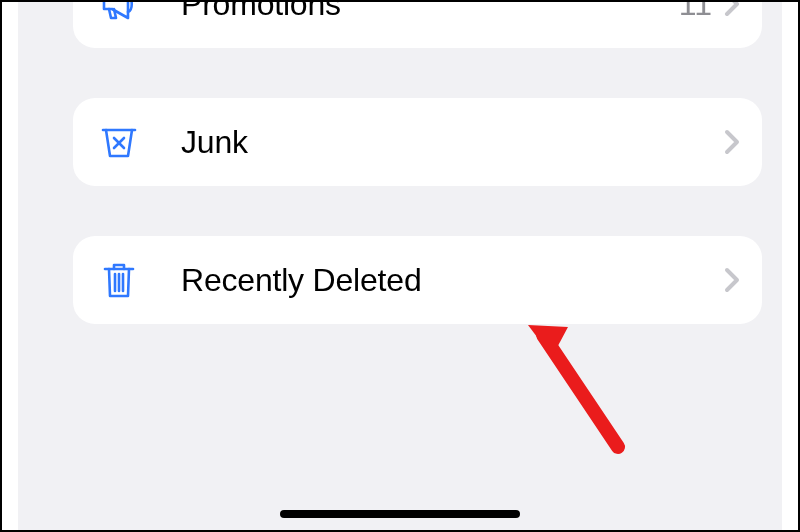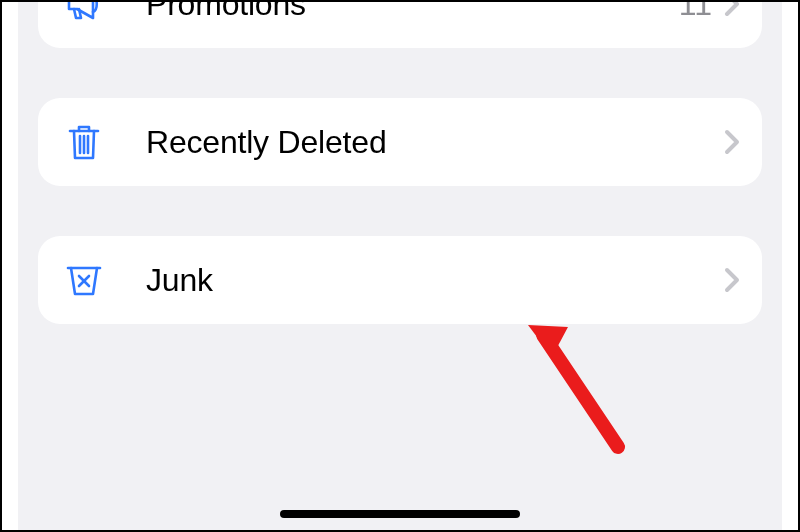--- a/index.html
+++ b/index.html
@@ -17,20 +17,21 @@
       border: 2px solid #000;
     }
     .inner {
       position: absolute;
       left: 18px;
       right: 18px;
       top: 0;
       bottom: 0;
       background: #f1f1f4;
       overflow: hidden;
+      padding-left: 35px;
     }
     .card {
       background: #fff;
       border-radius: 22px;
       margin: 0 20px 50px 20px;
       overflow: hidden;
     }
     .card.first {
       margin-top: -40px; 
       border-top-left-radius: 0;
@@ -110,49 +111,49 @@
           <polyline points="3,3 13,13 3,23"></polyline>
         </svg>
       </span>
     </div>
   </div>
 
   <div class="card">
     <div class="row">
       <span class="icon-slot">
         <svg width="44" height="44" viewBox="0 0 44 44" fill="none" stroke="currentColor" stroke-width="2.6" stroke-linecap="round" stroke-linejoin="round">
-          <path d="M8 11 L36 11"></path>
-          <path d="M17 11 L17 7 L27 7 L27 11"></path>
-          <path d="M12 11 L13 38 L31 38 L32 11"></path>
-          <line x1="18" y1="16" x2="18" y2="33"></line>
-          <line x1="22" y1="16" x2="22" y2="33"></line>
-          <line x1="26" y1="16" x2="26" y2="33"></line>
+
+          <path d="M6 10 L38 10"></path>
+          <path d="M9 10 L13 36 L31 36 L35 10"></path>
+          <line x1="17" y1="18" x2="27" y2="28"></line>
+          <line x1="27" y1="18" x2="17" y2="28"></line>
         </svg>
       </span>
-      <span class="label">Recently Deleted</span>
+      <span class="label">Junk</span>
       <span class="chevron">
         <svg width="16" height="26" viewBox="0 0 16 26" fill="none" stroke="currentColor" stroke-width="4" stroke-linecap="round" stroke-linejoin="round">
           <polyline points="3,3 13,13 3,23"></polyline>
         </svg>
       </span>
     </div>
   </div>
 
   <div class="card">
     <div class="row">
       <span class="icon-slot">
         <svg width="44" height="44" viewBox="0 0 44 44" fill="none" stroke="currentColor" stroke-width="2.6" stroke-linecap="round" stroke-linejoin="round">
-
-          <path d="M6 10 L38 10"></path>
-          <path d="M9 10 L13 36 L31 36 L35 10"></path>
-          <line x1="17" y1="18" x2="27" y2="28"></line>
-          <line x1="27" y1="18" x2="17" y2="28"></line>
+          <path d="M8 11 L36 11"></path>
+          <path d="M17 11 L17 7 L27 7 L27 11"></path>
+          <path d="M12 11 L13 38 L31 38 L32 11"></path>
+          <line x1="18" y1="16" x2="18" y2="33"></line>
+          <line x1="22" y1="16" x2="22" y2="33"></line>
+          <line x1="26" y1="16" x2="26" y2="33"></line>
         </svg>
       </span>
-      <span class="label">Junk</span>
+      <span class="label">Recently Deleted</span>
       <span class="chevron">
         <svg width="16" height="26" viewBox="0 0 16 26" fill="none" stroke="currentColor" stroke-width="4" stroke-linecap="round" stroke-linejoin="round">
           <polyline points="3,3 13,13 3,23"></polyline>
         </svg>
       </span>
     </div>
   </div>
 
   <div class="home-indicator"></div>
 

